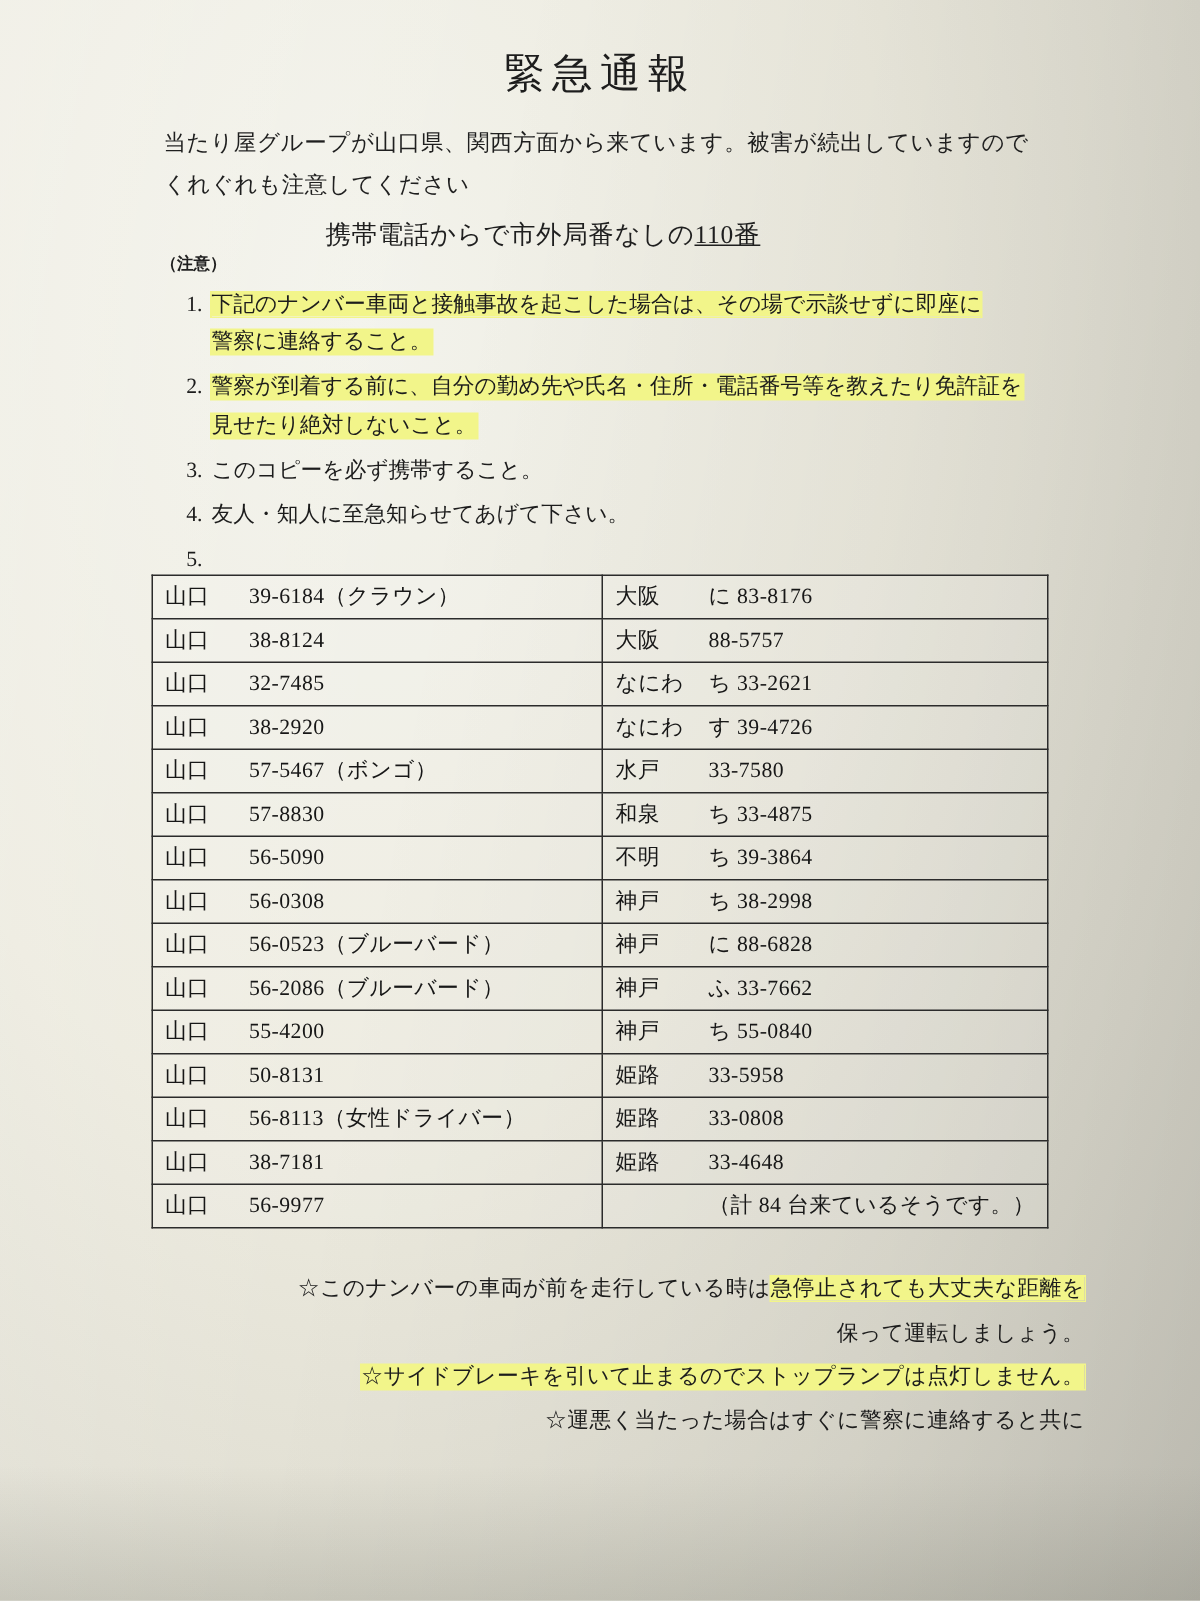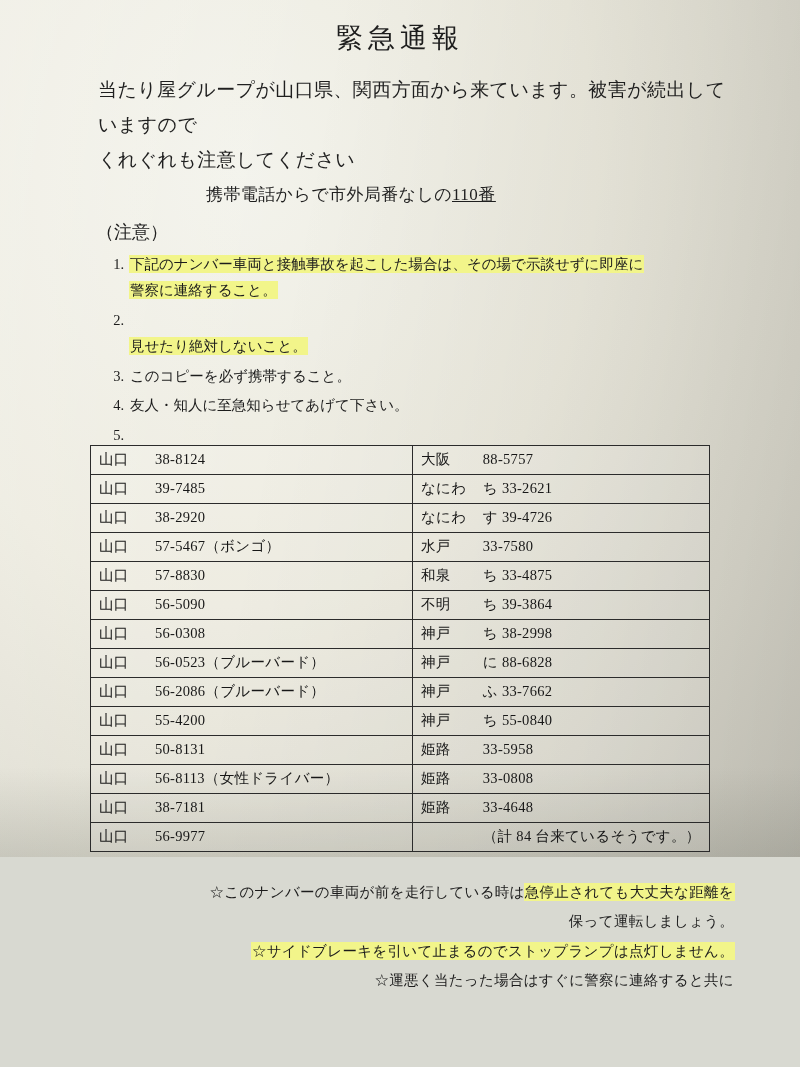--- a/index.html
+++ b/index.html
@@ -9,25 +9,25 @@
   body {
     width: 800px;
     height: 1067px;
     background: #d8d9d1;
     font-family: "Liberation Serif", serif;
     overflow: hidden;
   }
   #sheet {
     position: relative;
     width: 800px;
-    height: 857px;
+    height: 1067px;
     background:
       radial-gradient(ellipse at 30% 20%, #f3f3ec 0%, #eceade 45%, #dedcd0 75%, #cfcdc2 100%);
     box-sizing: border-box;
-    padding: 6px;
+    padding: 17px;
   }
   
   #sheet::before {
     content: "";
     position: absolute;
     inset: 0;
     background:
       linear-gradient(100deg, rgba(255,255,255,0.25) 0%, rgba(255,255,255,0.0) 35%, rgba(0,0,0,0.05) 75%, rgba(0,0,0,0.10) 100%);
     pointer-events: none;
   }
@@ -47,42 +47,42 @@
   .doc-title {
     text-align: center;
     font-size: 27px;
     letter-spacing: 5px;
     color: #1d1d1d;
     padding-top: 14px;
     padding-bottom: 16px;
     font-family: "DejaVu Serif", "Liberation Serif", serif;
   }
   .lead {
-    font-size: 19px;
+    font-size: 15px;
     color: #1f1f1f;
     line-height: 1.85;
     margin-left: 32px;
     letter-spacing: 0.4px;
   }
   .phone-line {
     font-size: 17px;
     color: #1f1f1f;
     margin-left: 140px;
     margin-top: 6px;
     letter-spacing: 0.4px;
   }
   .phone-line .num {
     text-decoration: underline;
     letter-spacing: 0.5px;
   }
   .caution-label {
-    font-size: 18px;
+    font-size: 11px;
     color: #1f1f1f;
-    margin-top: 14px;
     margin-left: 30px;
+    font-weight: bold;
   }
   ol.notes {
     list-style: none;
     margin: 8px 0 0 0;
     padding: 0 0 0 34px;
     font-size: 14.5px;
     color: #1c1c1c;
     line-height: 1.78;
   }
   ol.notes > li {
@@ -165,35 +165,39 @@
     </div>
 
     <div class="phone-line">
       <span>携帯電話からで市外局番なしの</span><span class="num">110番</span>
     </div>
 
     <div class="caution-label">（注意）</div>
 
     <ol class="notes" id="notes-list">
         <li><span class="idx">1.</span><span><span class="hl">下記のナンバー車両と接触事故を起こした場合は、その場で示談せずに即座に</span><br><span class="hl">警察に連絡すること。</span></span></li>
-        <li><span class="idx">2.</span><span><br><span class="hl">見せたり絶対しないこと。</span></span></li>
+        <li><span class="idx">2.</span><span><span class="hl">警察が到着する前に、自分の勤め先や氏名・住所・電話番号等を教えたり免許証を</span><br><span class="hl">見せたり絶対しないこと。</span></span></li>
         <li><span class="idx">3.</span><span><span>このコピーを必ず携帯すること。</span></span></li>
         <li><span class="idx">4.</span><span><span>友人・知人に至急知らせてあげて下さい。</span></span></li>
         <li><span class="idx">5.</span></li>
       </ol>
 
     <div class="plate-table-wrap">
       <table class="plates">
         <tbody id="plate-rows">
             <tr>
+              <td class="left-col"><span class="pref">山口</span> <span class="num-r">39-6184（クラウン）</span></td>
+              <td class="right-col"><span class="pref-r">大阪</span> <span class="num-r">に 83-8176</span></td>
+            </tr>
+            <tr>
               <td class="left-col"><span class="pref">山口</span> <span class="num-r">38-8124</span></td>
               <td class="right-col"><span class="pref-r">大阪</span> <span class="num-r">88-5757</span></td>
             </tr>
             <tr>
-              <td class="left-col"><span class="pref">山口</span> <span class="num-r">39-7485</span></td>
+              <td class="left-col"><span class="pref">山口</span> <span class="num-r">32-7485</span></td>
               <td class="right-col"><span class="pref-r">なにわ</span> <span class="num-r">ち 33-2621</span></td>
             </tr>
             <tr>
               <td class="left-col"><span class="pref">山口</span> <span class="num-r">38-2920</span></td>
               <td class="right-col"><span class="pref-r">なにわ</span> <span class="num-r">す 39-4726</span></td>
             </tr>
             <tr>
               <td class="left-col"><span class="pref">山口</span> <span class="num-r">57-5467（ボンゴ）</span></td>
               <td class="right-col"><span class="pref-r">水戸</span> <span class="num-r">33-7580</span></td>
             </tr>

